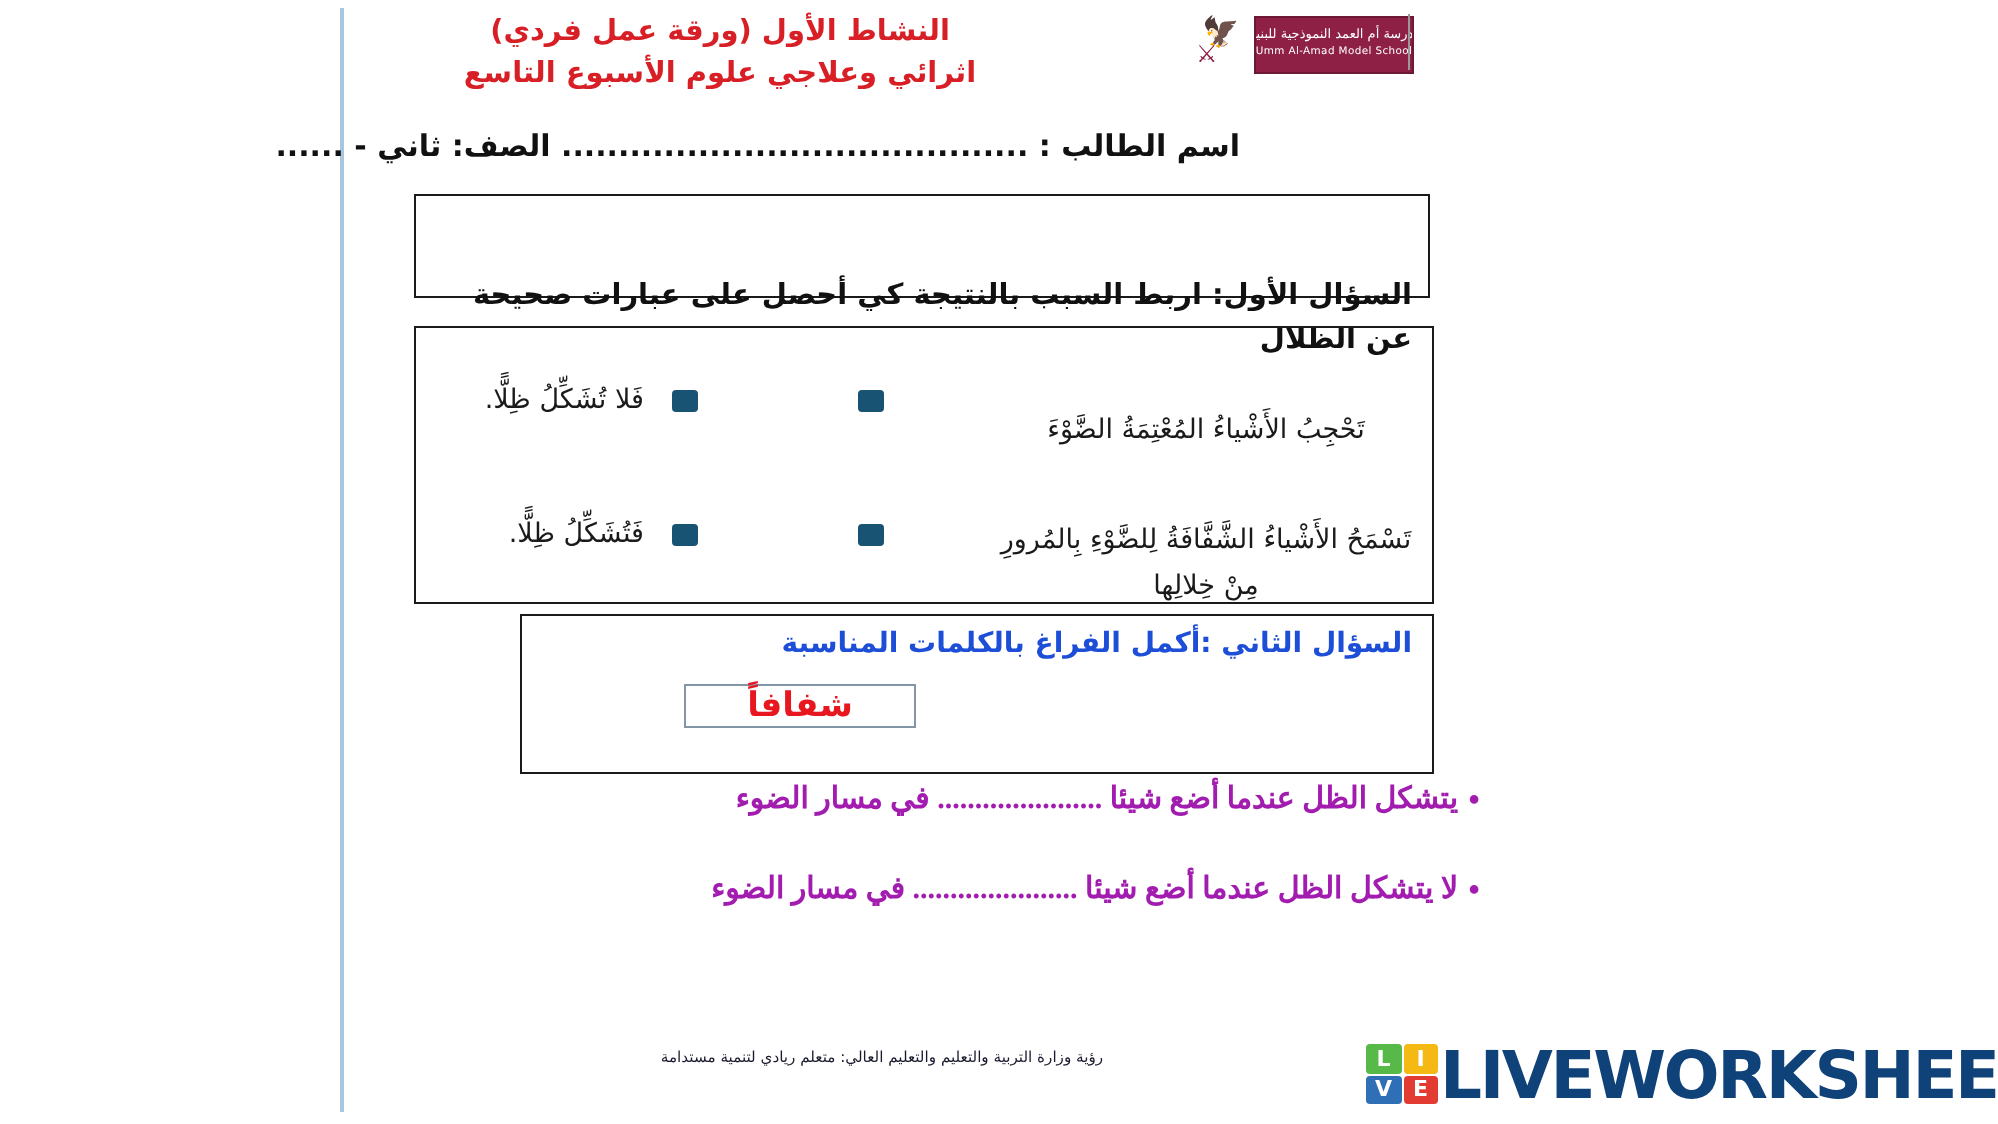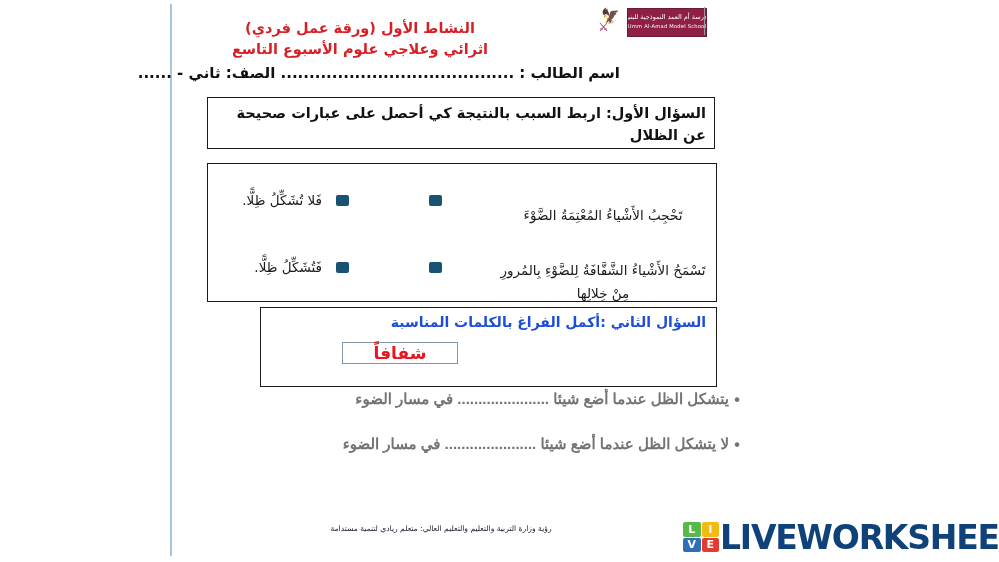--- a/index.html
+++ b/index.html
@@ -39,21 +39,20 @@
     position: absolute;
     right: 460px; top: 2px;
     width: 320px;
     text-align: center;
     direction: rtl;
     color: #d81f26;
     font-weight: bold;
     font-size: 14.5px;
     line-height: 21px;
     white-space: nowrap;
-    margin-top: 12px;
   }
   #title-line1 { display:block; }
   #title-line2 { display:block; }
 
   #school-logo {
     position: absolute;
     left: 415px; top: 3px;
     width: 112px; height: 30px;
     display: flex;
     align-items: center;
@@ -118,20 +117,21 @@
     direction: rtl;
     padding: 4px 8px 0 8px;
   }
   #q1-text {
     font-family: "DejaVu Sans", sans-serif;
     font-weight: bold;
     font-size: 14.5px;
     line-height: 22px;
     color: #111;
     text-align: right;
+    margin-top: 35px;
   }
 
   
   #match-box {
     position: absolute;
     left: 207px; top: 163px;
     width: 510px; height: 139px;
     border: 1.8px solid #1a1a1a;
     box-sizing: border-box;
     direction: rtl;
@@ -211,24 +211,24 @@
     direction: rtl;
   }
   #word-box-1 { right: 62px; top: 34px; width: 120px; }  
   #word-box-2 { right: 258px; top: 34px; width: 116px; } 
 
   
   .statement {
     position: absolute;
     direction: rtl;
     text-align: right;
-    font-family: Liberation Sans, sans-serif;
+    font-family: Liberation Serif, serif;
     font-weight: bold;
     font-size: 15px;
-    color: #737373;
+    color: #a21caf;
     white-space: nowrap;
   }
   #stmt-1 { left: 185px; top: 390px; width: 560px; }
   #stmt-2 { left: 185px; top: 435px; width: 560px; }
   .bullet-mark {
     display: inline-block;
     width: 16px;
     text-align: center;
     font-size: 16px;
     vertical-align: middle;

